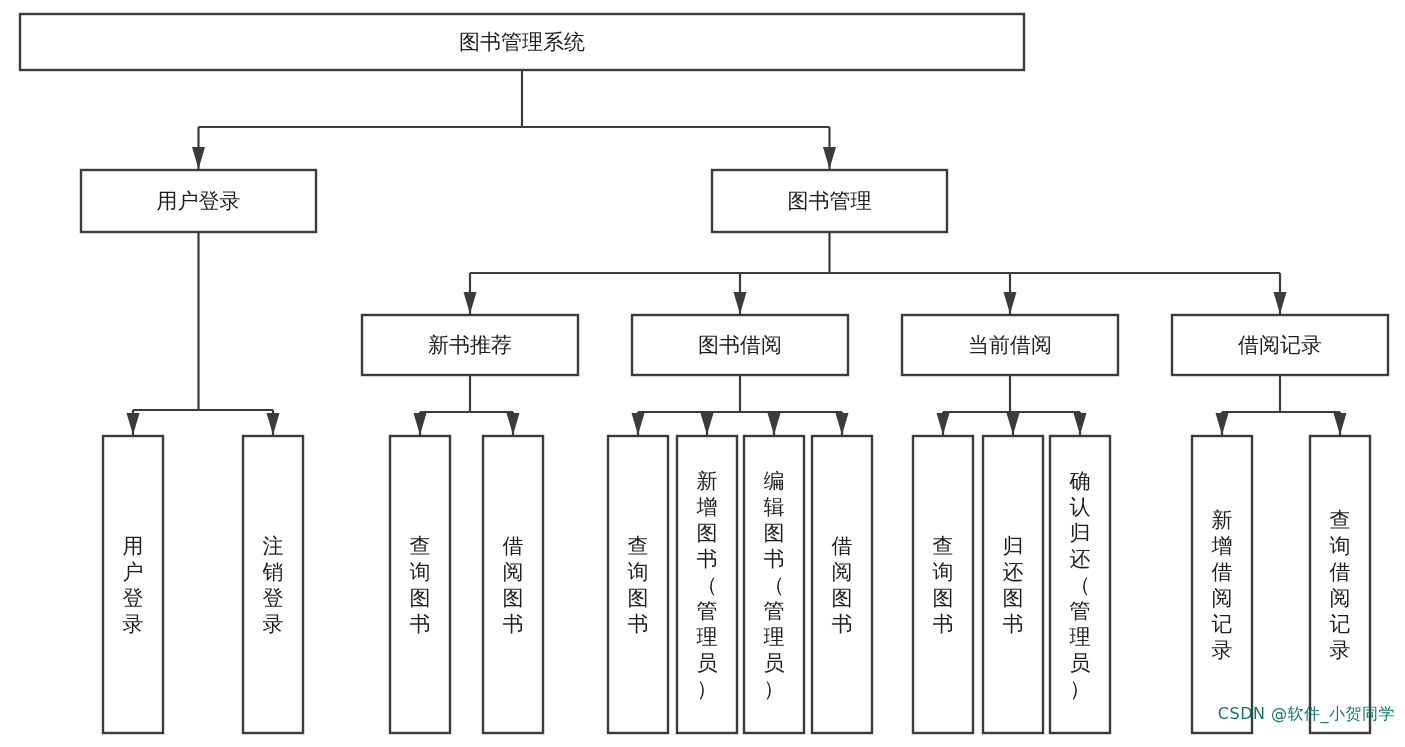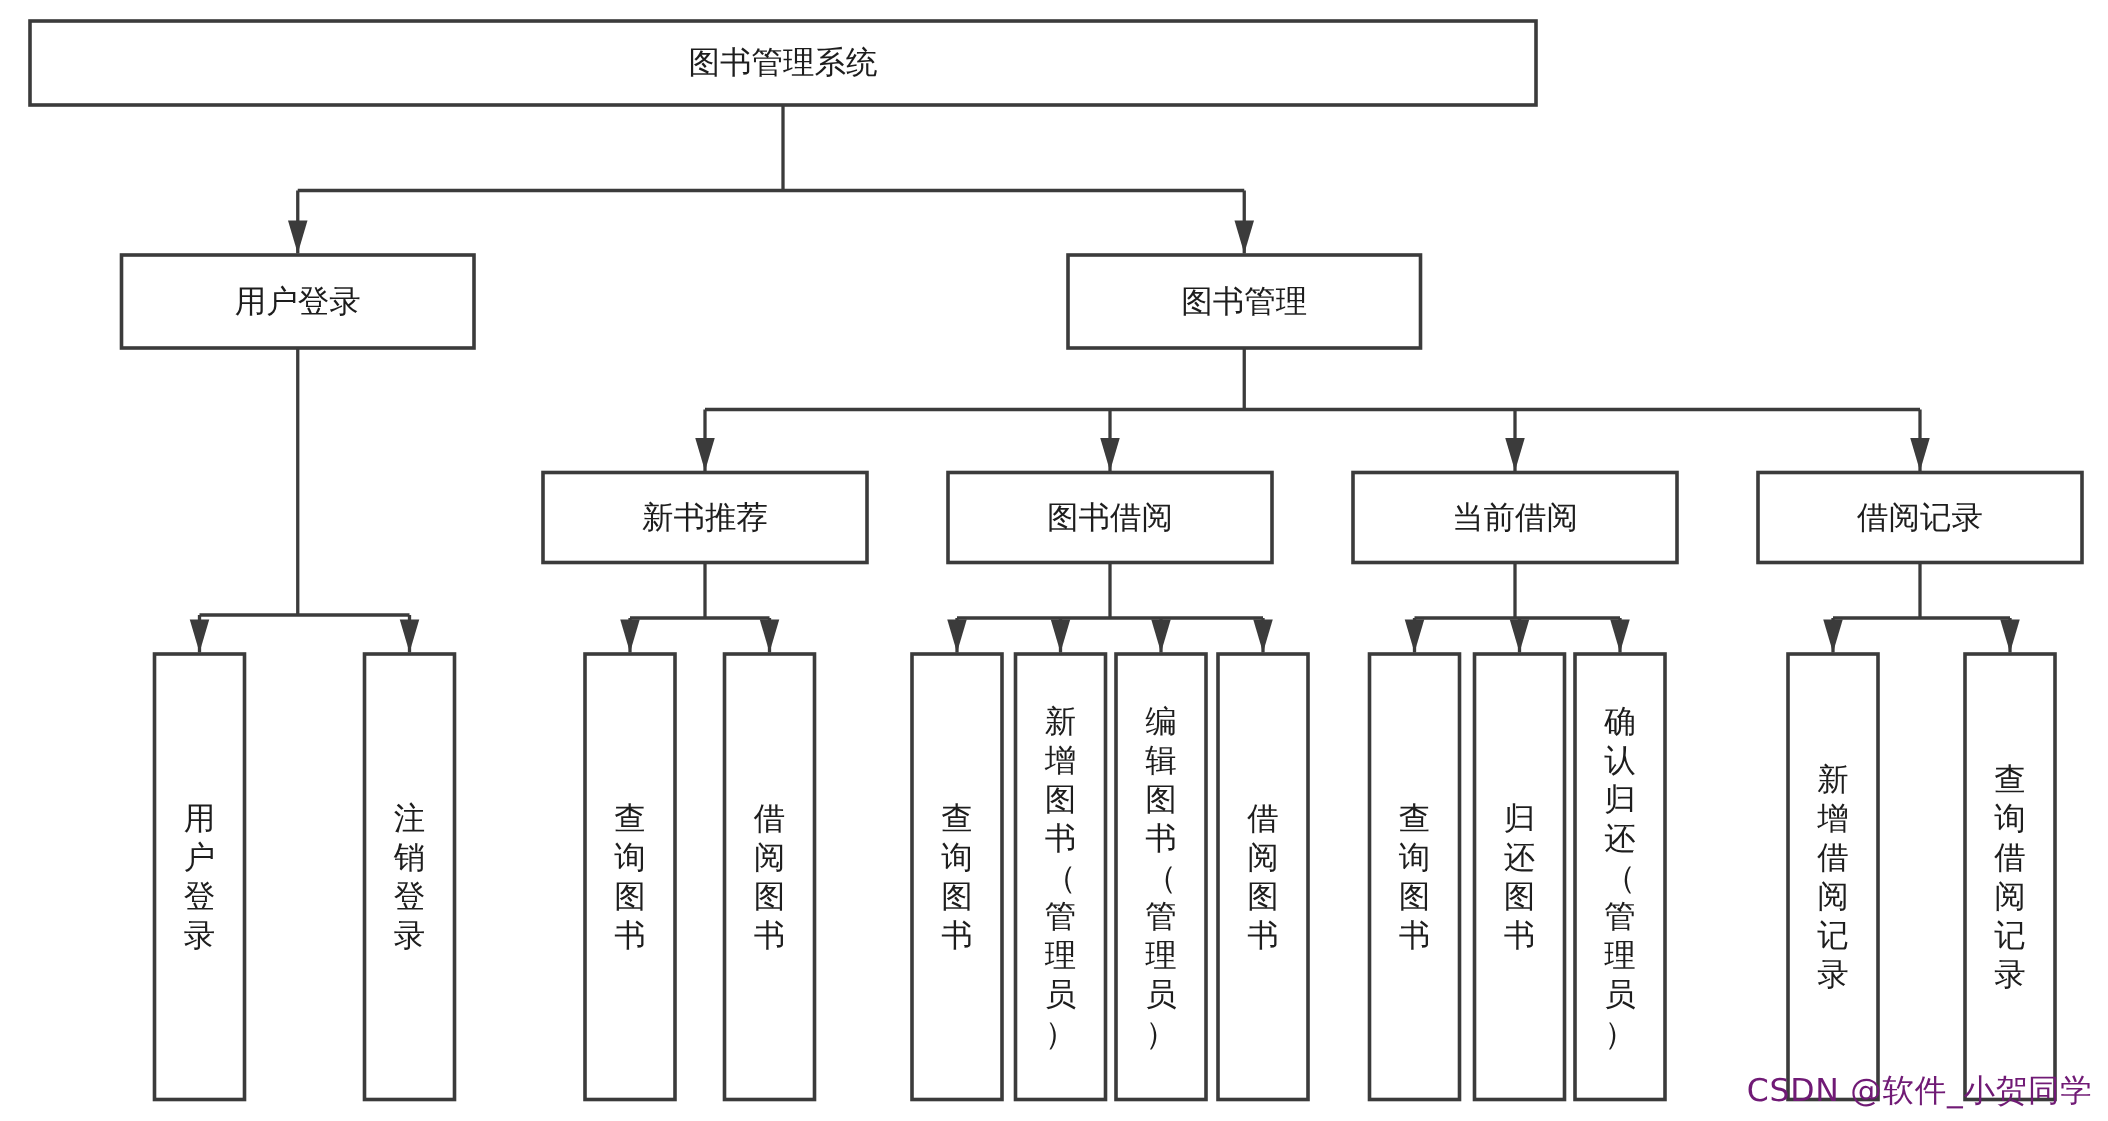--- a/index.html
+++ b/index.html
@@ -50,24 +50,24 @@
   }
   .node-label-v {
     font-family: "DejaVu Sans", "Liberation Sans", sans-serif;
     font-size: 21px;
     fill: #1d1d1d;
     text-anchor: middle;
   }
   .watermark {
     position: absolute;
     right: 10px;
-    bottom: 6px;
-    font-family: "DejaVu Sans", "Liberation Sans", sans-serif;
-    font-size: 21px;
-    color: #701a75;
+    bottom: 22px;
+    font-family: "DejaVu Sans", "Liberation Sans", sans-serif;
+    font-size: 16px;
+    color: #0f766e;
     letter-spacing: 0.5px;
     white-space: nowrap;
     pointer-events: none;
   }
 </style>
 </head>
 <body>
 
 <div id="diagram-root">
   <svg id="tree-svg" viewBox="0 0 1405 747">

